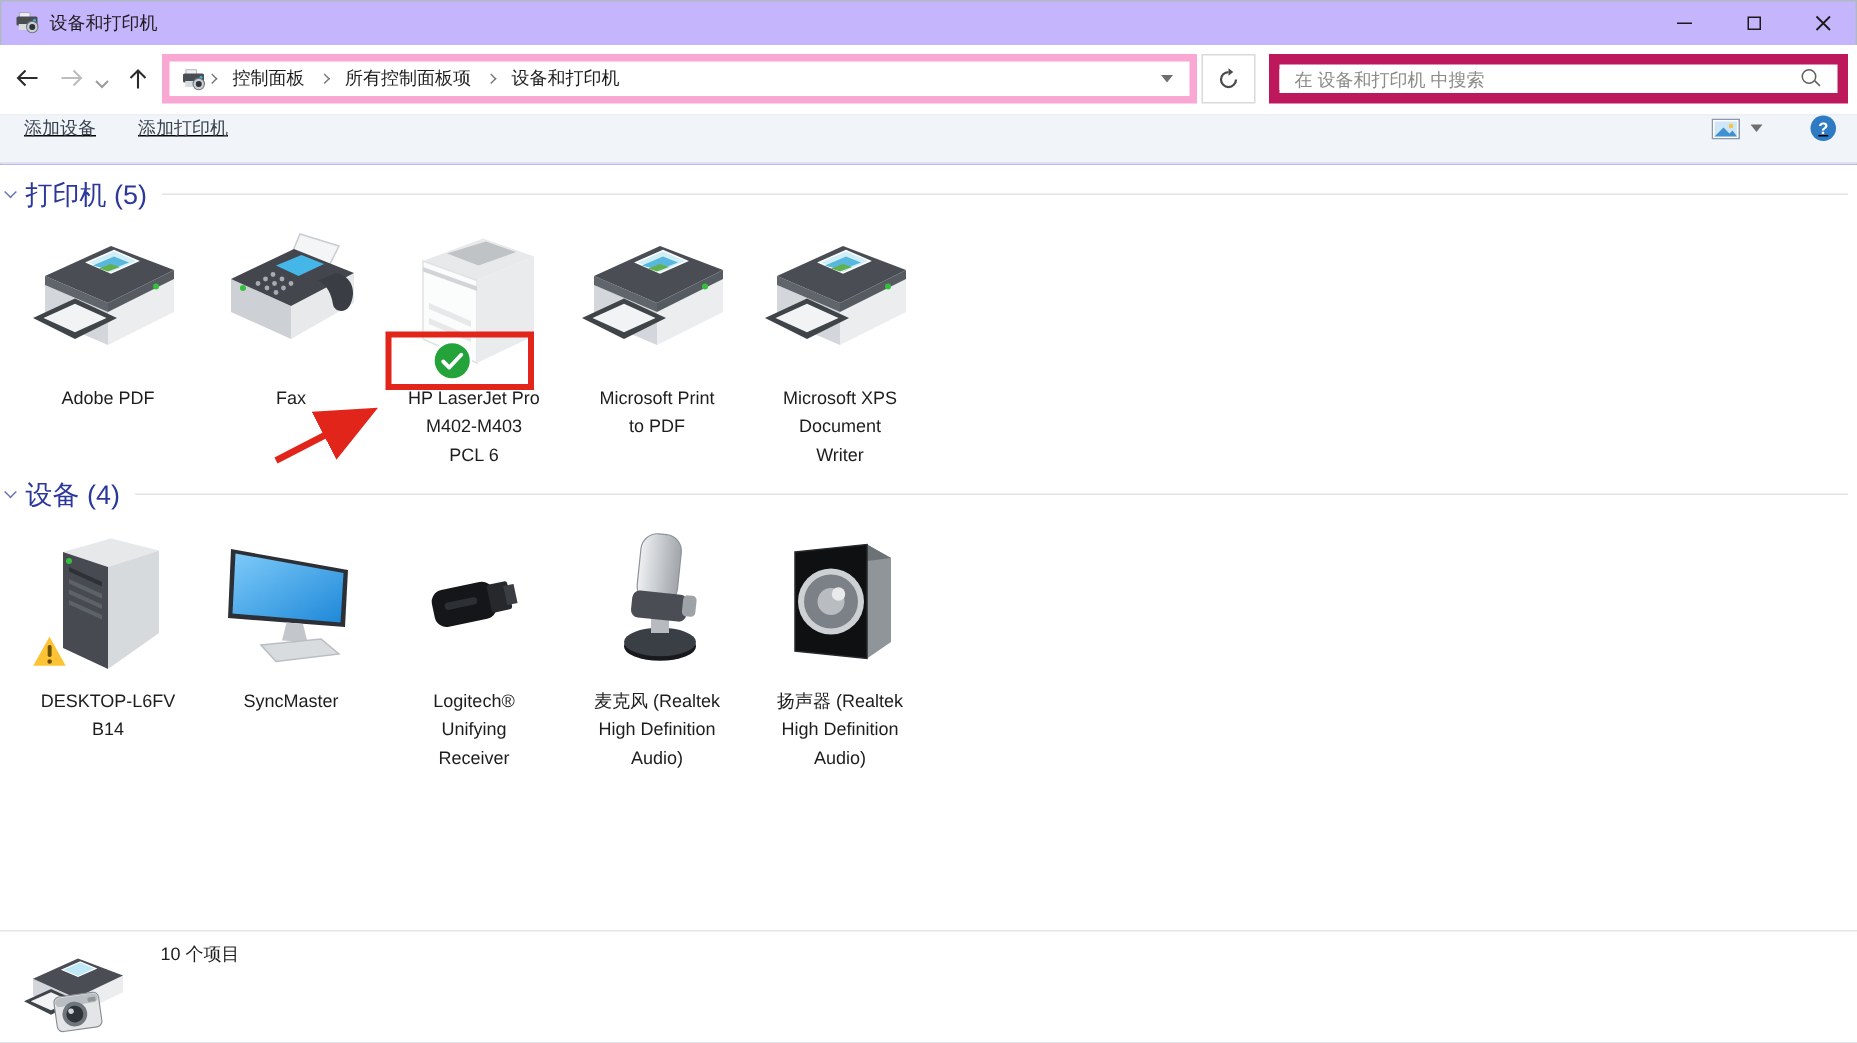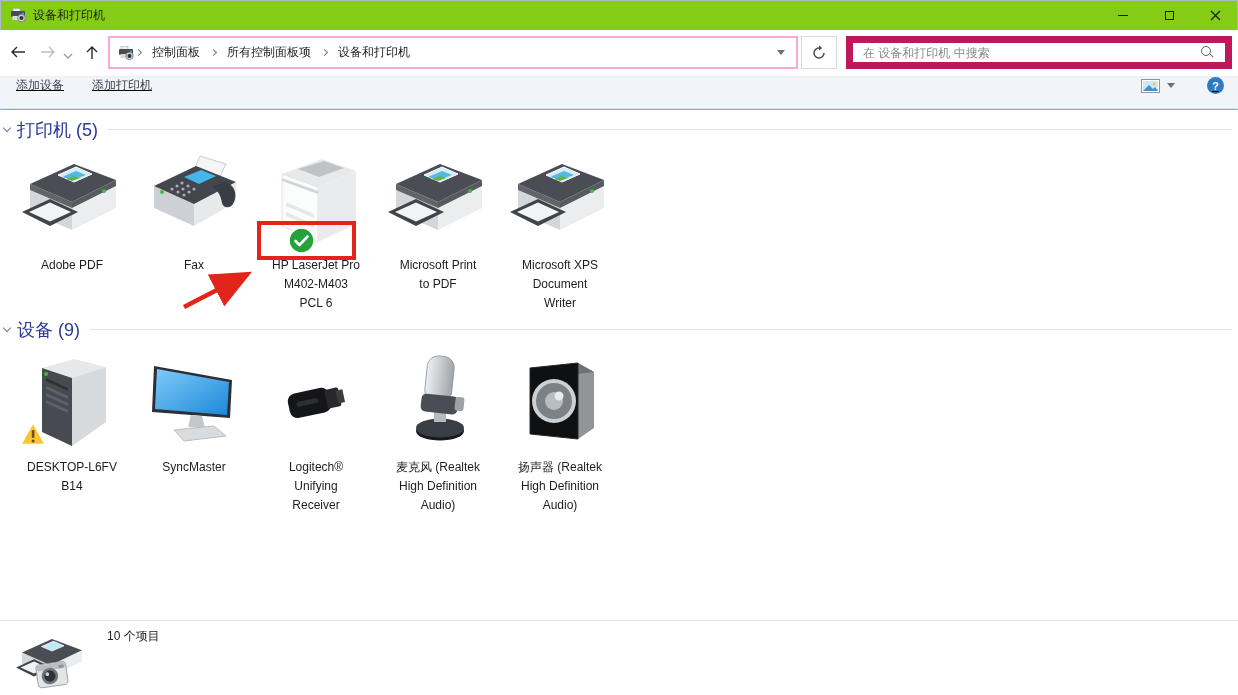--- a/index.html
+++ b/index.html
@@ -1,32 +1,32 @@
 <!DOCTYPE html>
 <html><head>
 <meta charset="utf-8">
 <style>
   * { box-sizing: border-box; }
   body { margin:0; background:#fff; font-family:"Liberation Sans","DejaVu Sans",sans-serif; }
-  .window { position:relative; width:1238px; height:695px; background:#84cc16; overflow:hidden;
+  .window { position:relative; width:1238px; height:695px; background:#c4b5fd; overflow:hidden;
             box-shadow: inset 0 0 0 1px #b0bac4; }
 
   
   .titlebar { position:absolute; top:0; left:0; right:0; height:30px; display:flex; align-items:center; }
   .title-icon { margin-left:10px; width:16px; height:16px; }
   .title-text { margin-left:7px; font-size:12px; color:#1d1d1d; }
   .controls { margin-left:auto; display:flex; height:100%; }
   .ctrl { width:46px; display:flex; align-items:center; justify-content:center; }
   .min-glyph { width:10px; height:1px; background:#1a1a1a; }
   .max-glyph { width:9px; height:9px; border:1px solid #1a1a1a; }
 
   
   .navbar { position:absolute; top:30px; left:0; right:0; height:46px; background:#fff; }
   .nav-ico { position:absolute; top:12px; width:20px; height:20px; cursor:default; }
-  .addr { position:absolute; left:108px; top:6px; width:690px; height:33px; border:2px solid #f9a8d4;
+  .addr { position:absolute; left:108px; top:6px; width:690px; height:33px; border:5px solid #f9a8d4;
           display:flex; align-items:center; font-size:12px; color:#1d1d1d; background:#fff; }
   .crumb { padding:0 9px; white-space:nowrap; cursor:default; }
   .crumb-sep { width:5px; height:5px; border-top:1px solid #7b7b7b; border-right:1px solid #7b7b7b;
                transform:rotate(45deg); margin:0 2px; flex:0 0 auto; }
   .addr-caret { margin-left:auto; width:30px; height:100%; display:flex; align-items:center; justify-content:center; }
   .caret-down { width:0; height:0; border-left:4px solid transparent; border-right:4px solid transparent;
                 border-top:5px solid #6f6f6f; }
   .refresh-box { position:absolute; left:801px; top:6px; width:36px; height:33px; border:1px solid #d9d9d9;
                  display:flex; align-items:center; justify-content:center; }
   .search-box { position:absolute; left:846px; top:6px; width:386px; height:33px; border:7px solid #be185d;
@@ -333,21 +333,21 @@
             <use href="#sym-inkjet-printer-icon"></use>
           </svg>
     <div class="tile-label">Microsoft XPS
 Document
 Writer</div>
   </div>
       </div>
 
     <div class="group-header" style="top:211px">
       <span class="group-chevron"></span>
-      <span class="group-title">设备 (9)</span>
+      <span class="group-title">设备 (4)</span>
       <span class="rule"></span>
     </div>
     <div class="row" style="top:242px">
         <div class="tile">
     <svg class="icon-box" viewBox="0 0 100 96">
             <use href="#sym-computer-tower-icon"></use>
           </svg>
     <div class="tile-label">DESKTOP-L6FV
 B14</div>
   <svg class="badge-warning" viewBox="0 0 26 24">

